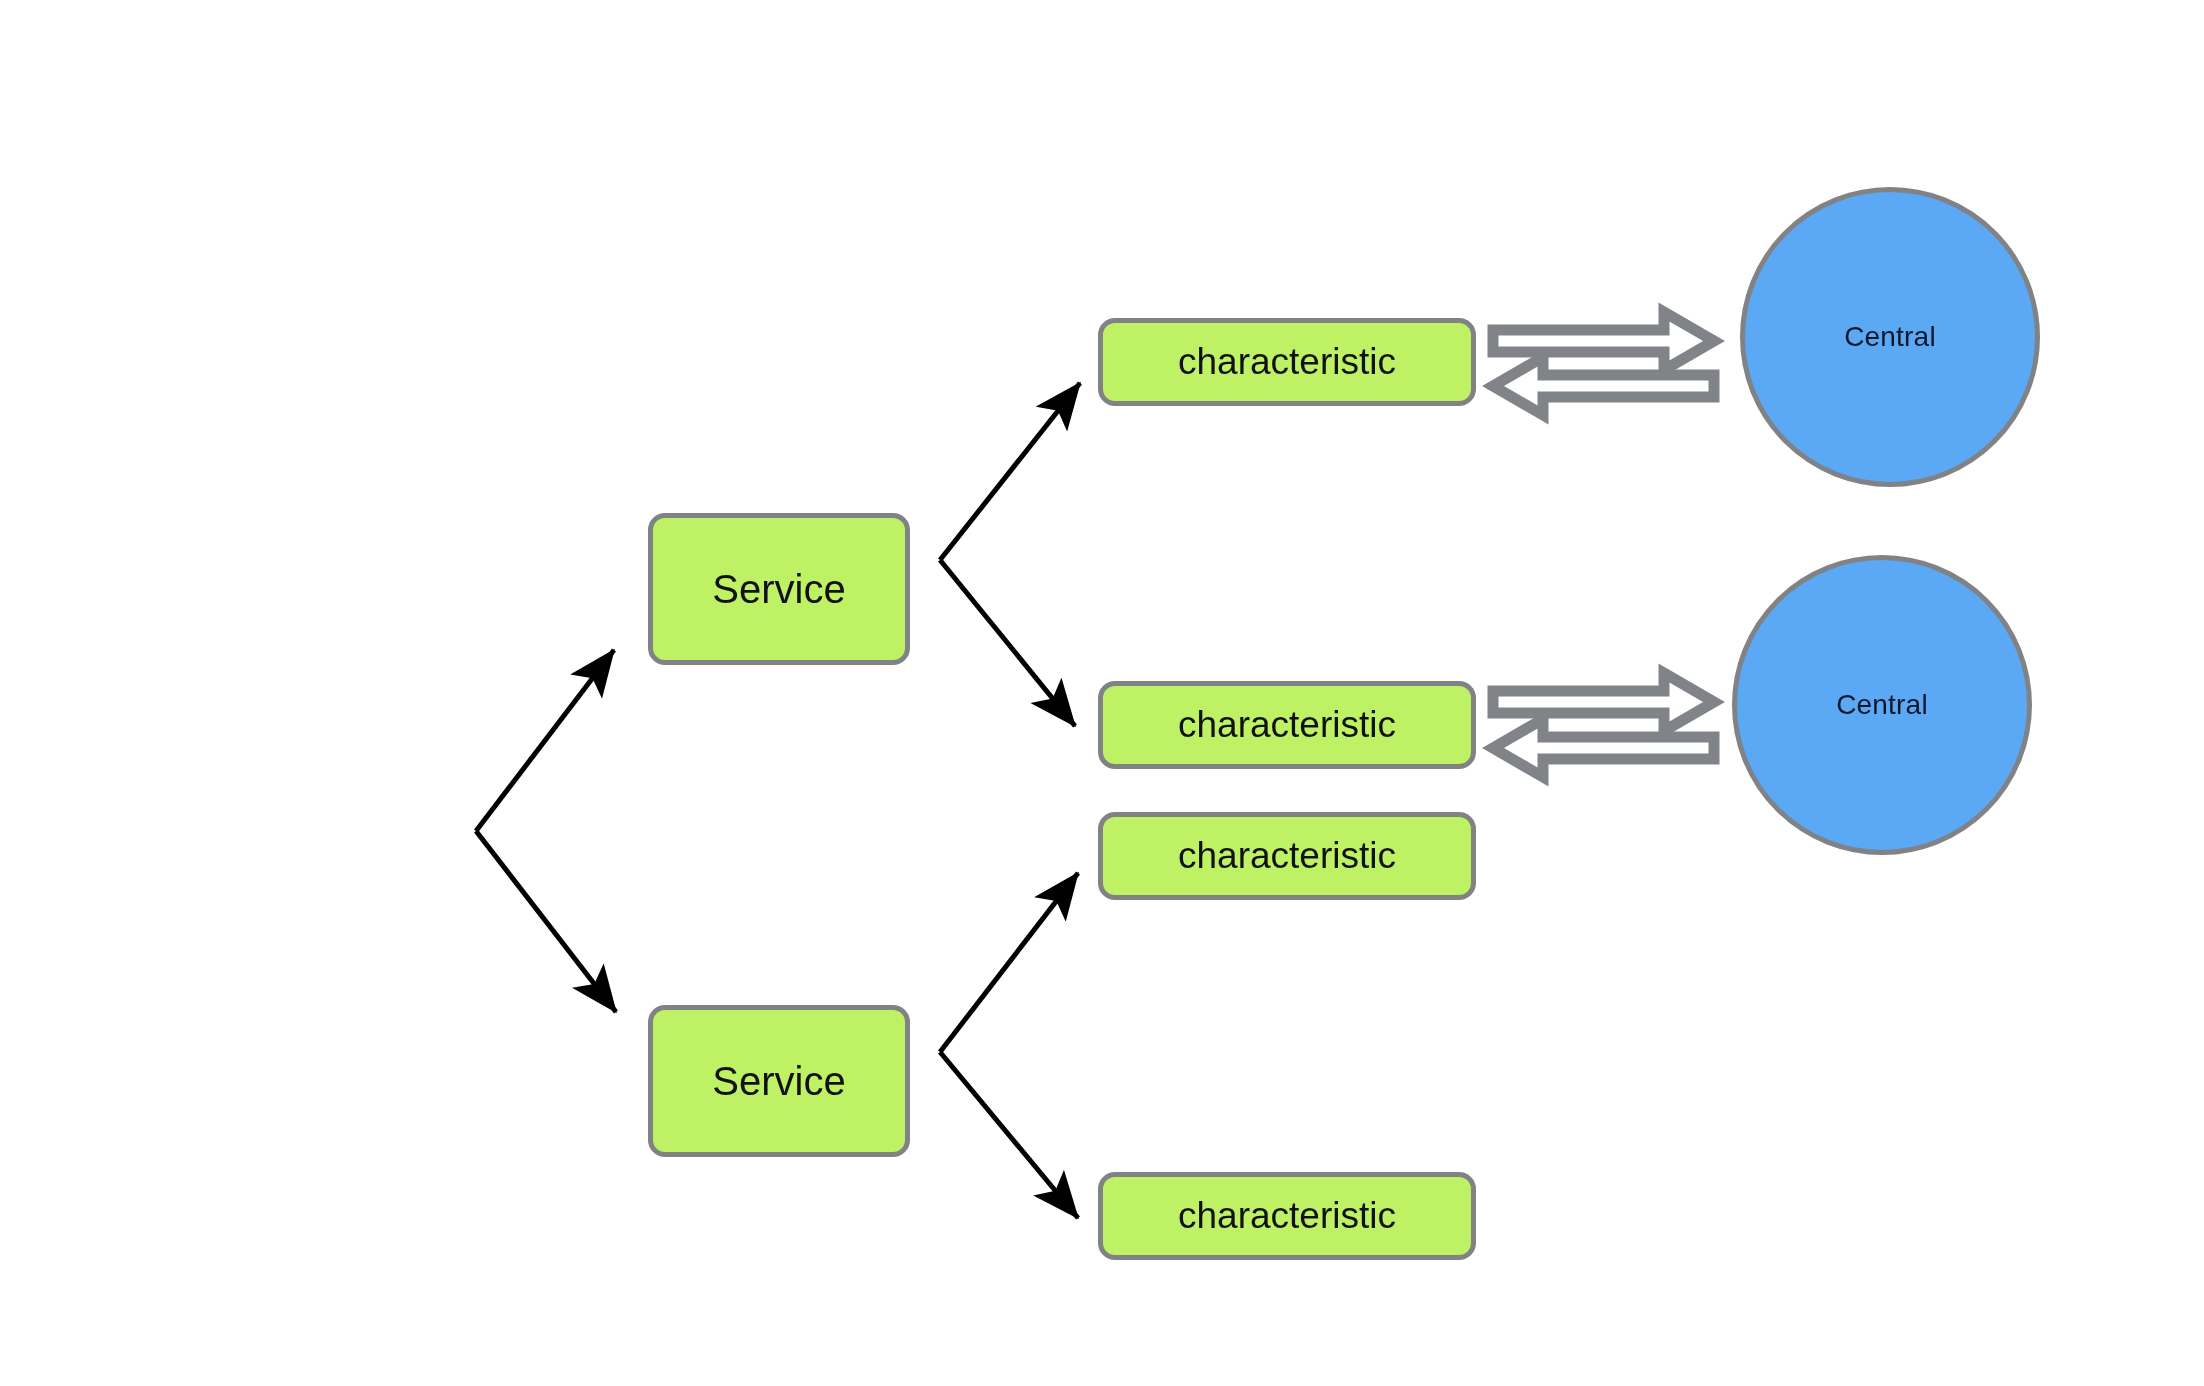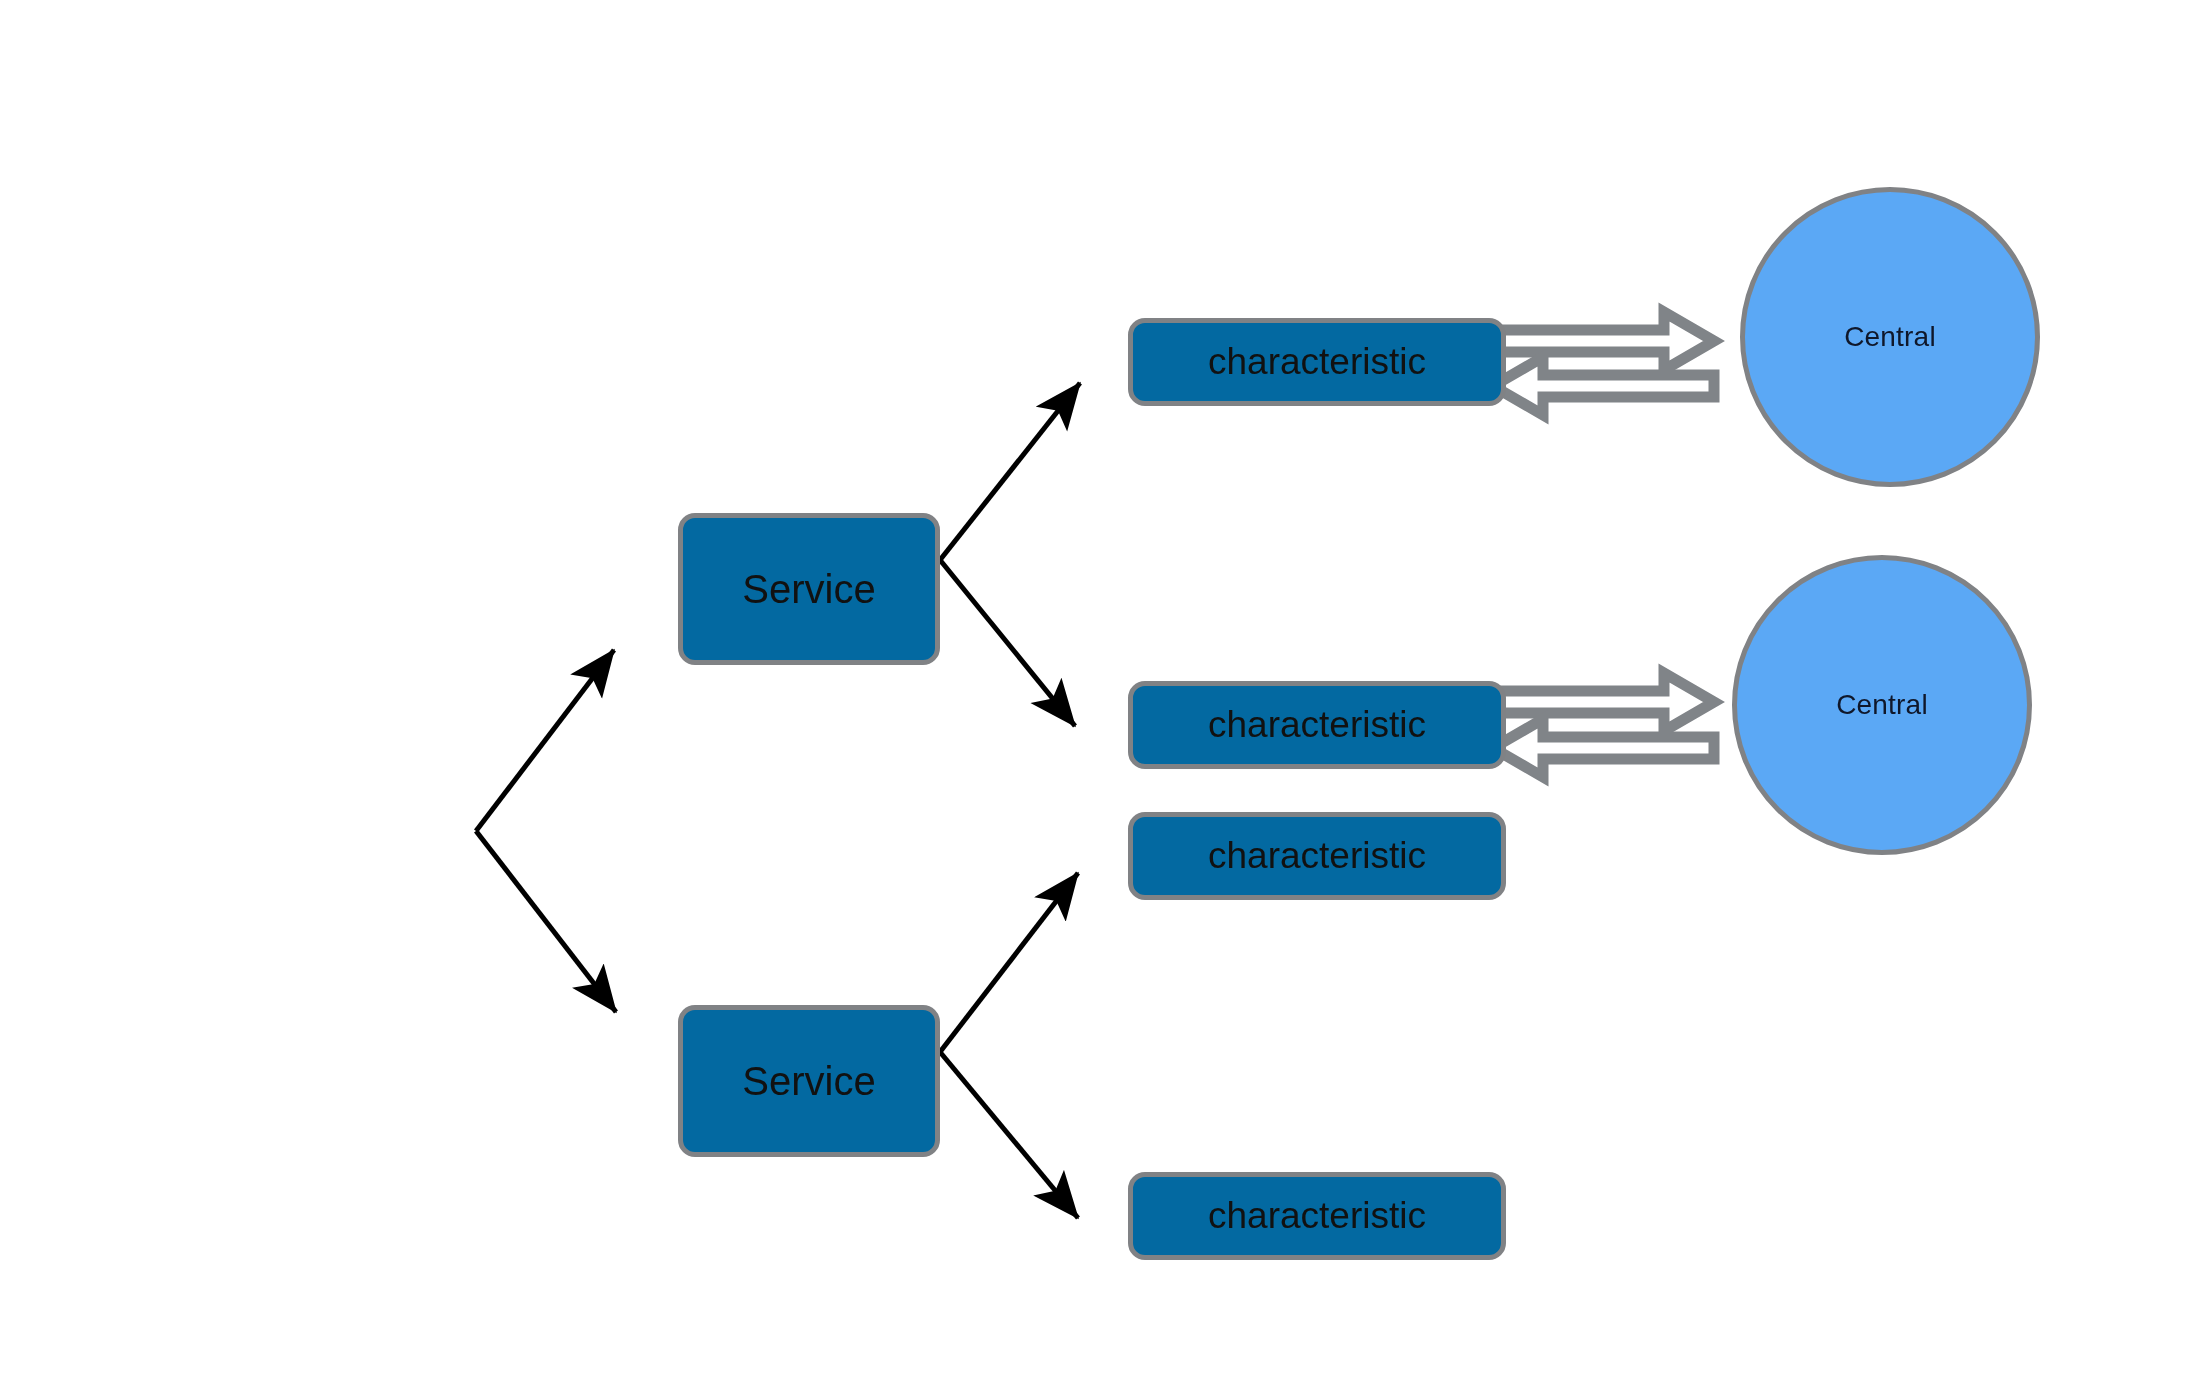--- a/index.html
+++ b/index.html
@@ -48,24 +48,23 @@
     background: #ED8B33;
   }
   .peripheral-node .node-label {
     position: relative;
     top: 10px;
   }
   .central-node {
     background: #5BA8F5;
   }
   .box-node {
-    background: #0369a1;
+    background: #bef264;
     border: 5px solid #808285;
     border-radius: 17px;
-    margin-left: 30px;
   }
   .box-node .node-label {
     font-size: 40px;
     color: #111111;
     font-weight: normal;
   }
   .char-node .node-label {
     font-size: 37px;
     color: #111111;
   }

